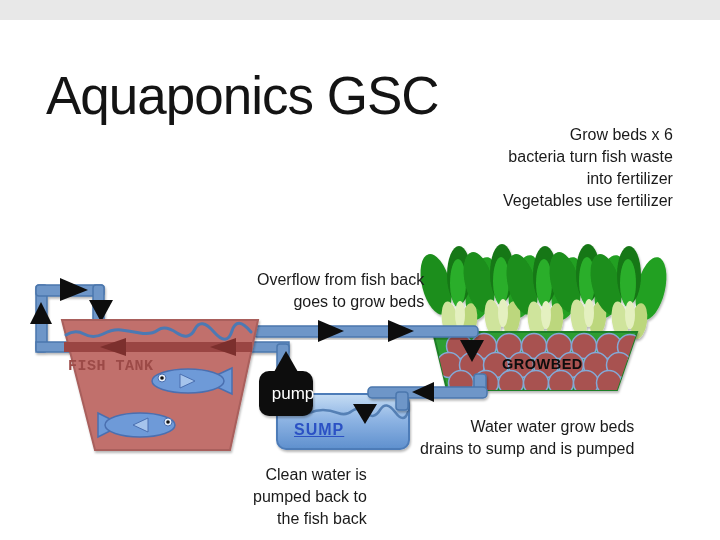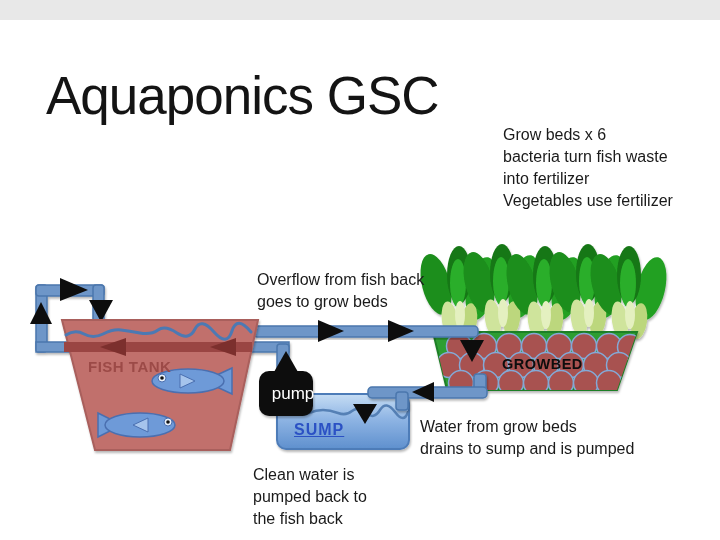--- a/index.html
+++ b/index.html
@@ -5,27 +5,27 @@
   html,body{margin:0;padding:0;background:#e8e8e8;}
   .slide{
     position:relative;width:720px;height:540px;background:#ffffff;overflow:hidden;
     font-family:"Liberation Sans",sans-serif;color:#141414;margin-top:20px;
   }
   .abs{position:absolute;}
   .title{
     left:46px;top:48px;font-size:53px;line-height:1.05;color:#141414;
     letter-spacing:-1px;white-space:nowrap;
   }
-  .note{font-size:16px;line-height:22px;color:#1a1a1a;white-space:nowrap;}
+  .note{font-size:16px;line-height:22px;color:#1a1a1a;white-space:nowrap;text-align:right;}
   .diagram-svg{position:absolute;left:0;top:0;width:720px;height:540px;}
   .pipe{fill:var(--pipe);stroke:var(--pipe_stroke);stroke-width:1.5;}
   .arr{fill:var(--arrow);}
   .tank-arr{fill:var(--tank_arrow);}
-  .lbl-fishtank{left:88px;top:338px;font-size:15px;font-weight:bold;
-    color:var(--tank_label);letter-spacing:.5px;}
+  .lbl-fishtank{left:68px;top:338px;font-size:15px;font-weight:bold;
+    color:var(--tank_label);letter-spacing:.5px;font-family:Liberation Mono, monospace;}
   .lbl-pump{left:259px;top:351px;width:68px;height:45px;display:flex;
     align-items:center;justify-content:center;color:#ffffff;font-size:17px;}
   .lbl-sump{left:294px;top:401px;font-size:16px;font-weight:bold;
     color:var(--sump_label);letter-spacing:1px;text-decoration:underline;}
   .lbl-growbed{left:502px;top:336px;font-size:14.5px;font-weight:bold;color:#0d0d0d;
     letter-spacing:.5px;}
 </style>
 </head>
 <body>
 
@@ -160,21 +160,21 @@
   </div>
 
 
   <div class="abs note" style="left:253px;top:444px">
     <div>Clean water is</div>
     <div>pumped back to</div>
     <div>the fish back</div>
   </div>
 
   <div class="abs note" style="left:420px;top:396px">
-    <div>Water from grow beds</div>
+    <div>Water water grow beds</div>
     <div>drains to sump and is pumped</div>
   </div>
 
   <div class="abs lbl-fishtank">FISH TANK</div>
   <div class="abs lbl-pump">pump</div>
   <div class="abs lbl-sump">SUMP</div>
   <div class="abs lbl-growbed">GROWBED</div>
 
 </div>
 

